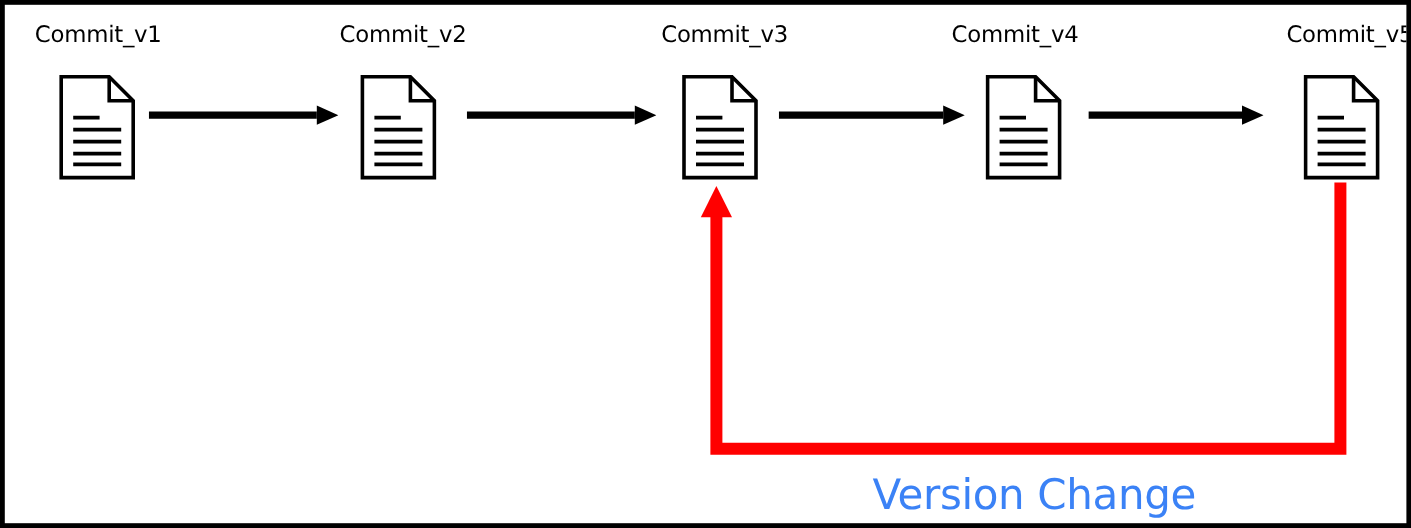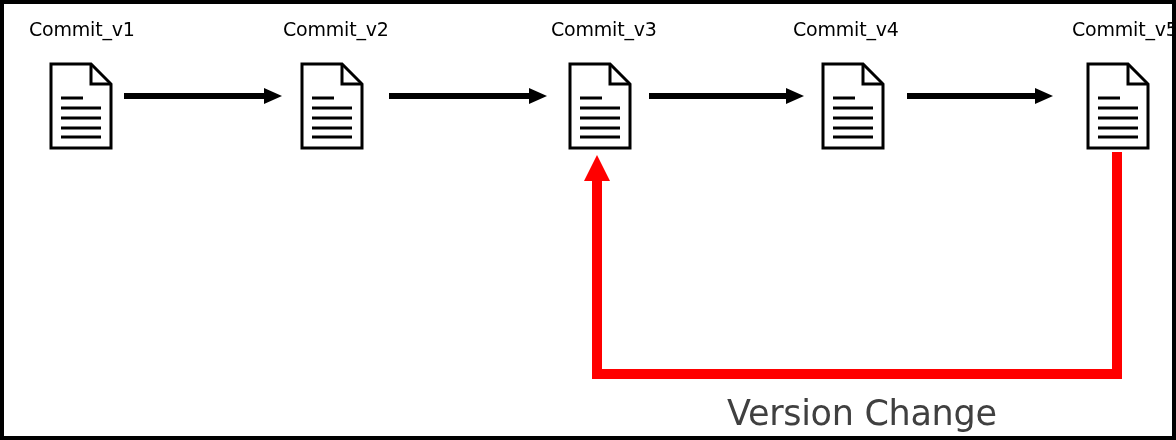--- a/index.html
+++ b/index.html
@@ -32,21 +32,21 @@
   .doc-icon {
     position: absolute;
   }
   .flow-arrow {
     position: absolute;
   }
   .version-change-label {
     position: absolute;
     font-family: "DejaVu Sans", "Liberation Sans", sans-serif;
     font-size: 35px;
-    color: #404040;
+    color: #3b82f6;
     white-space: nowrap;
     line-height: 1;
     letter-spacing: -0.3px;
   }
   .red-path {
     position: absolute;
     left: 0;
     top: 0;
   }
 </style>

